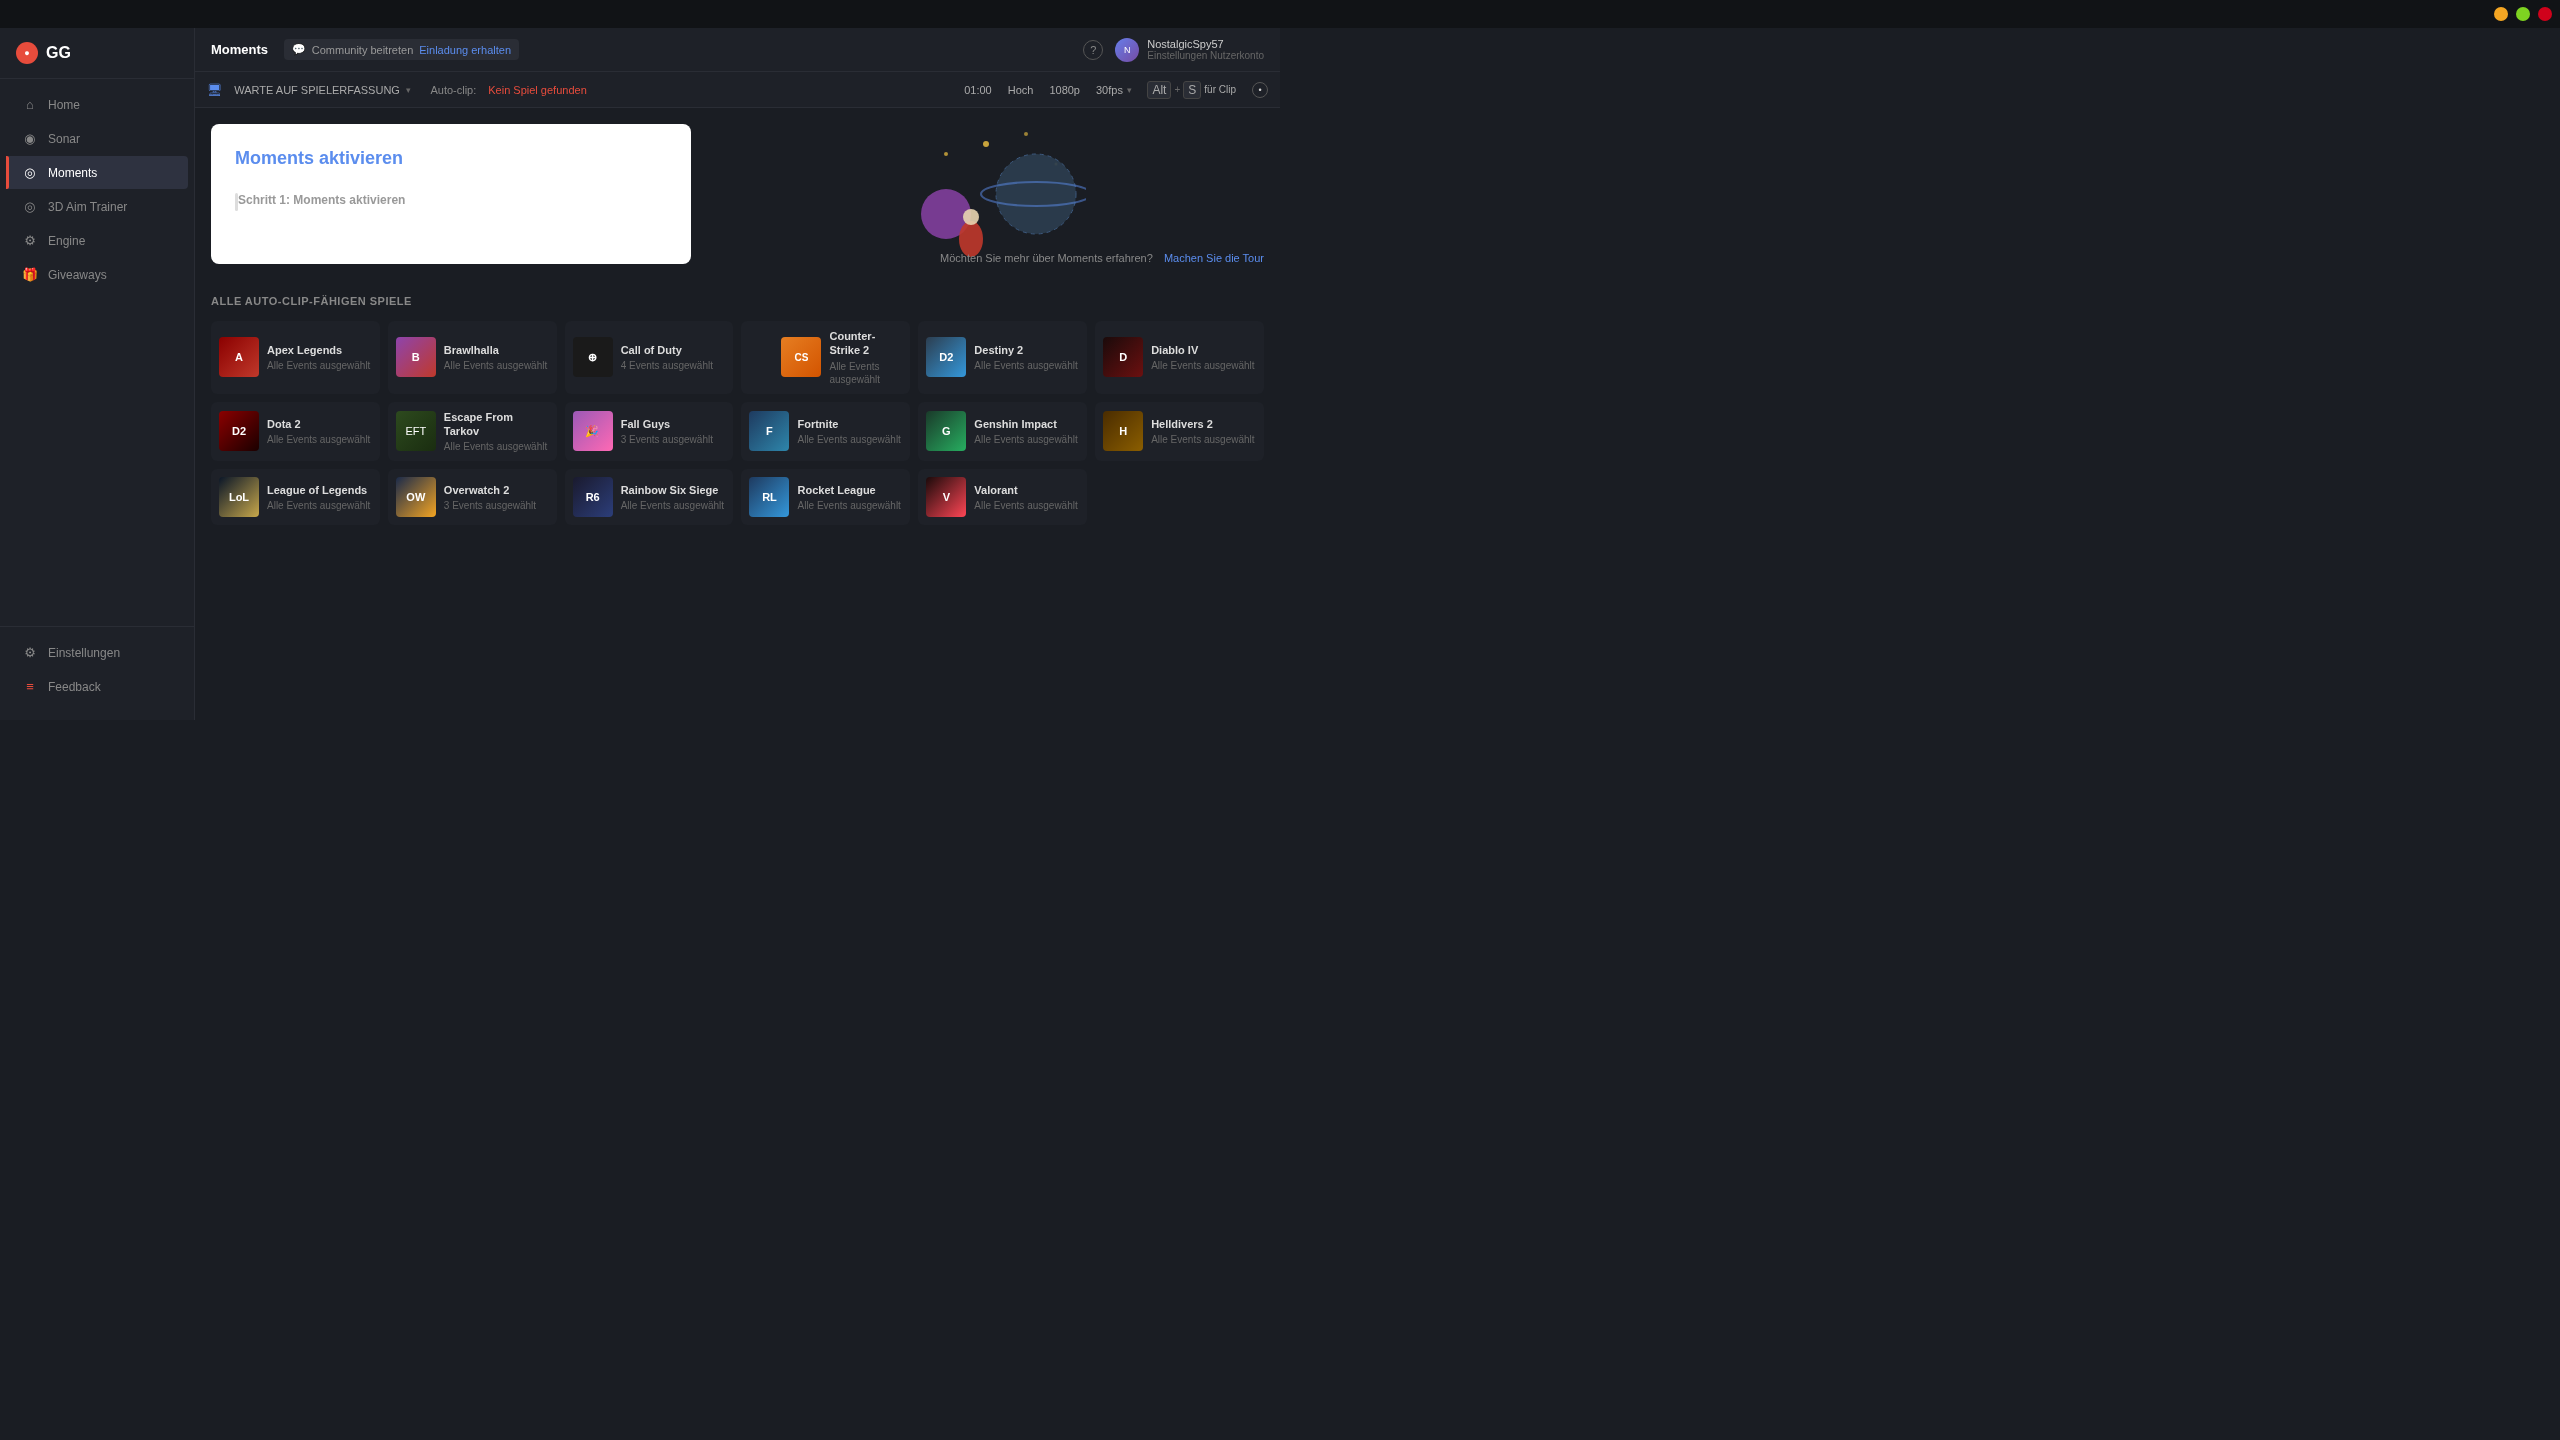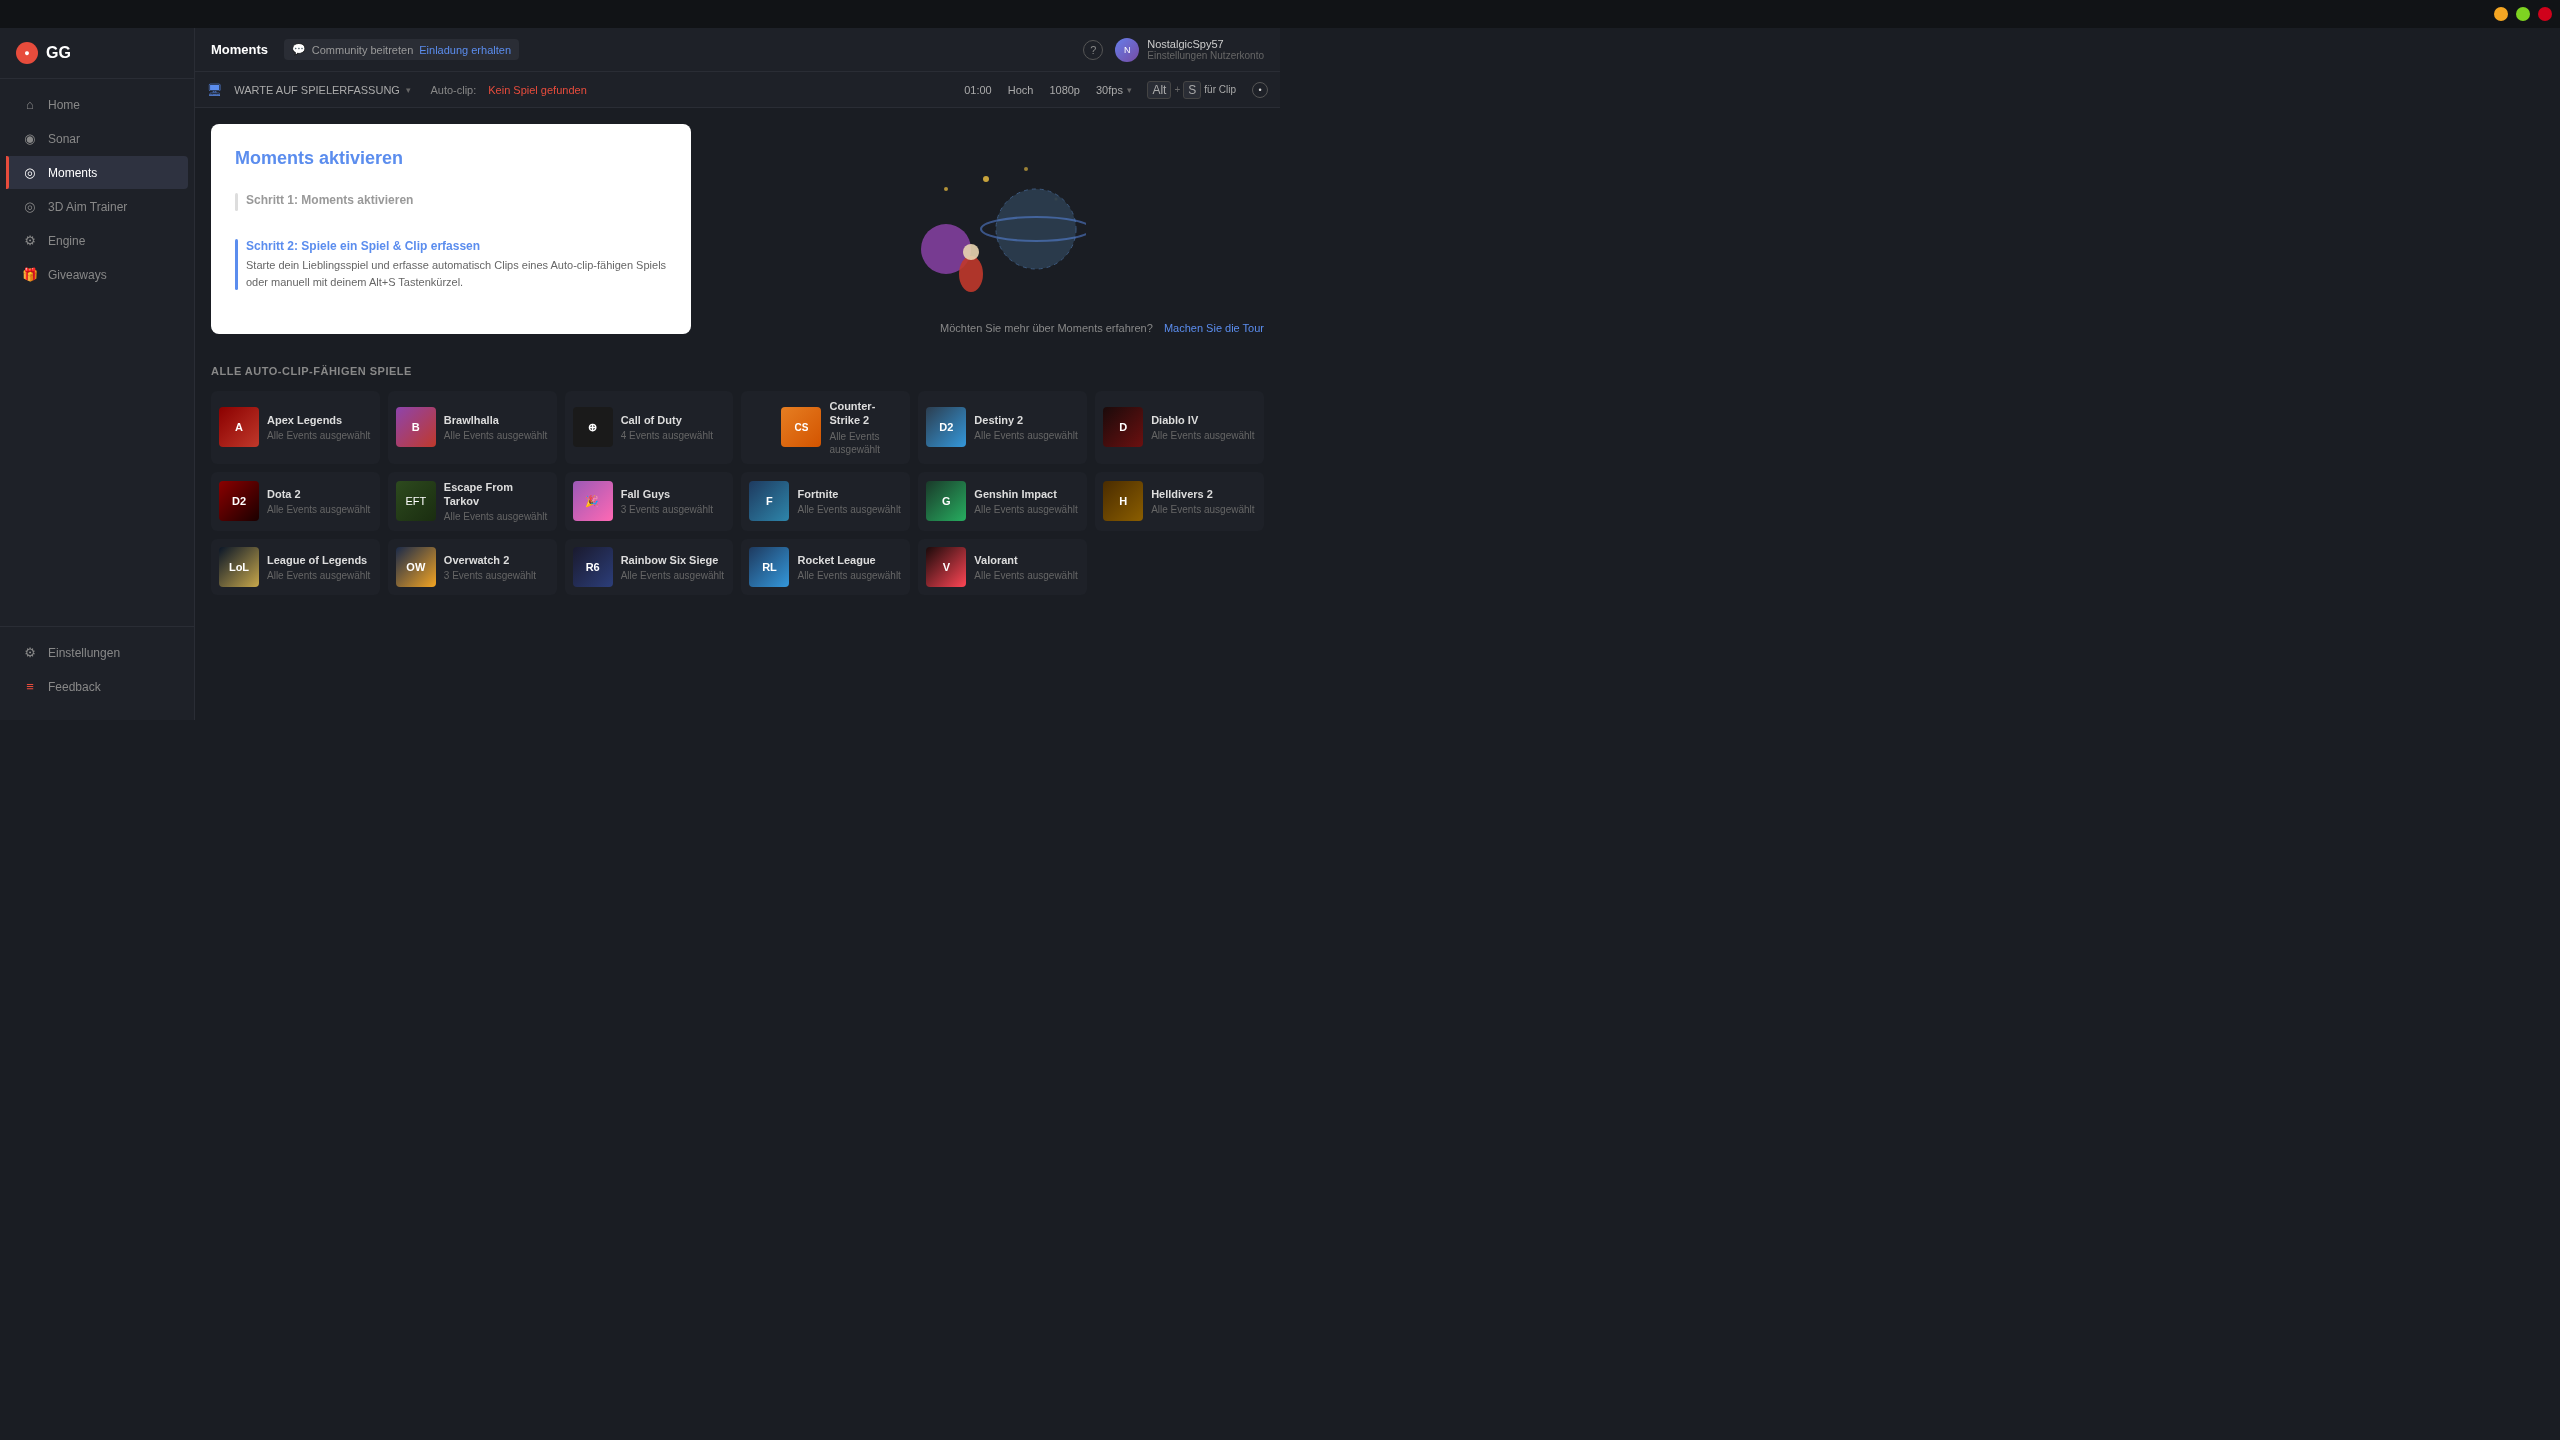--- a/index.html
+++ b/index.html
@@ -301,21 +301,20 @@
     }
     .activate-title {
       font-size: 18px;
       font-weight: 700;
       color: #5b8dee;
       margin-bottom: 16px;
     }
     .step {
       display: flex;
       align-items: flex-start;
-      gap: 8px;
       margin-bottom: 12px;
       padding: 8px 0;
     }
     .step-line {
       width: 3px;
       background: #5b8dee;
       align-self: stretch;
       border-radius: 2px;
       flex-shrink: 0;
     }
@@ -547,27 +546,20 @@
 
       <div class="hero-section">
         <div class="activate-card">
           <div class="activate-title">Moments aktivieren</div>
           <div class="step step-inactive">
             <div class="step-line" style="background:#ddd;"></div>
             <div class="step-content">
               <div class="step-title" style="color:#999;">Schritt 1: Moments aktivieren</div>
             </div>
           </div>
-          <div class="step">
-            <div class="step-line"></div>
-            <div class="step-content">
-              <div class="step-title">Schritt 2: Spiele ein Spiel &amp; Clip erfassen</div>
-              <div class="step-desc">Starte dein Lieblingsspiel und erfasse automatisch Clips eines Auto-clip-fähigen Spiels oder manuell mit deinem Alt+S Tastenkürzel.</div>
-            </div>
-          </div>
         </div>
         <div class="hero-illustration">
           <div class="illustration-wrapper">
             
             <svg width="200" height="140" viewBox="0 0 200 140">
 
               <circle cx="100" cy="20" r="3" fill="#f4c542" opacity="0.8"></circle>
               <circle cx="140" cy="10" r="2" fill="#f4c542" opacity="0.6"></circle>
               <circle cx="60" cy="30" r="2" fill="#f4c542" opacity="0.7"></circle>
               <circle cx="170" cy="40" r="1.5" fill="#f4c542" opacity="0.5"></circle>

